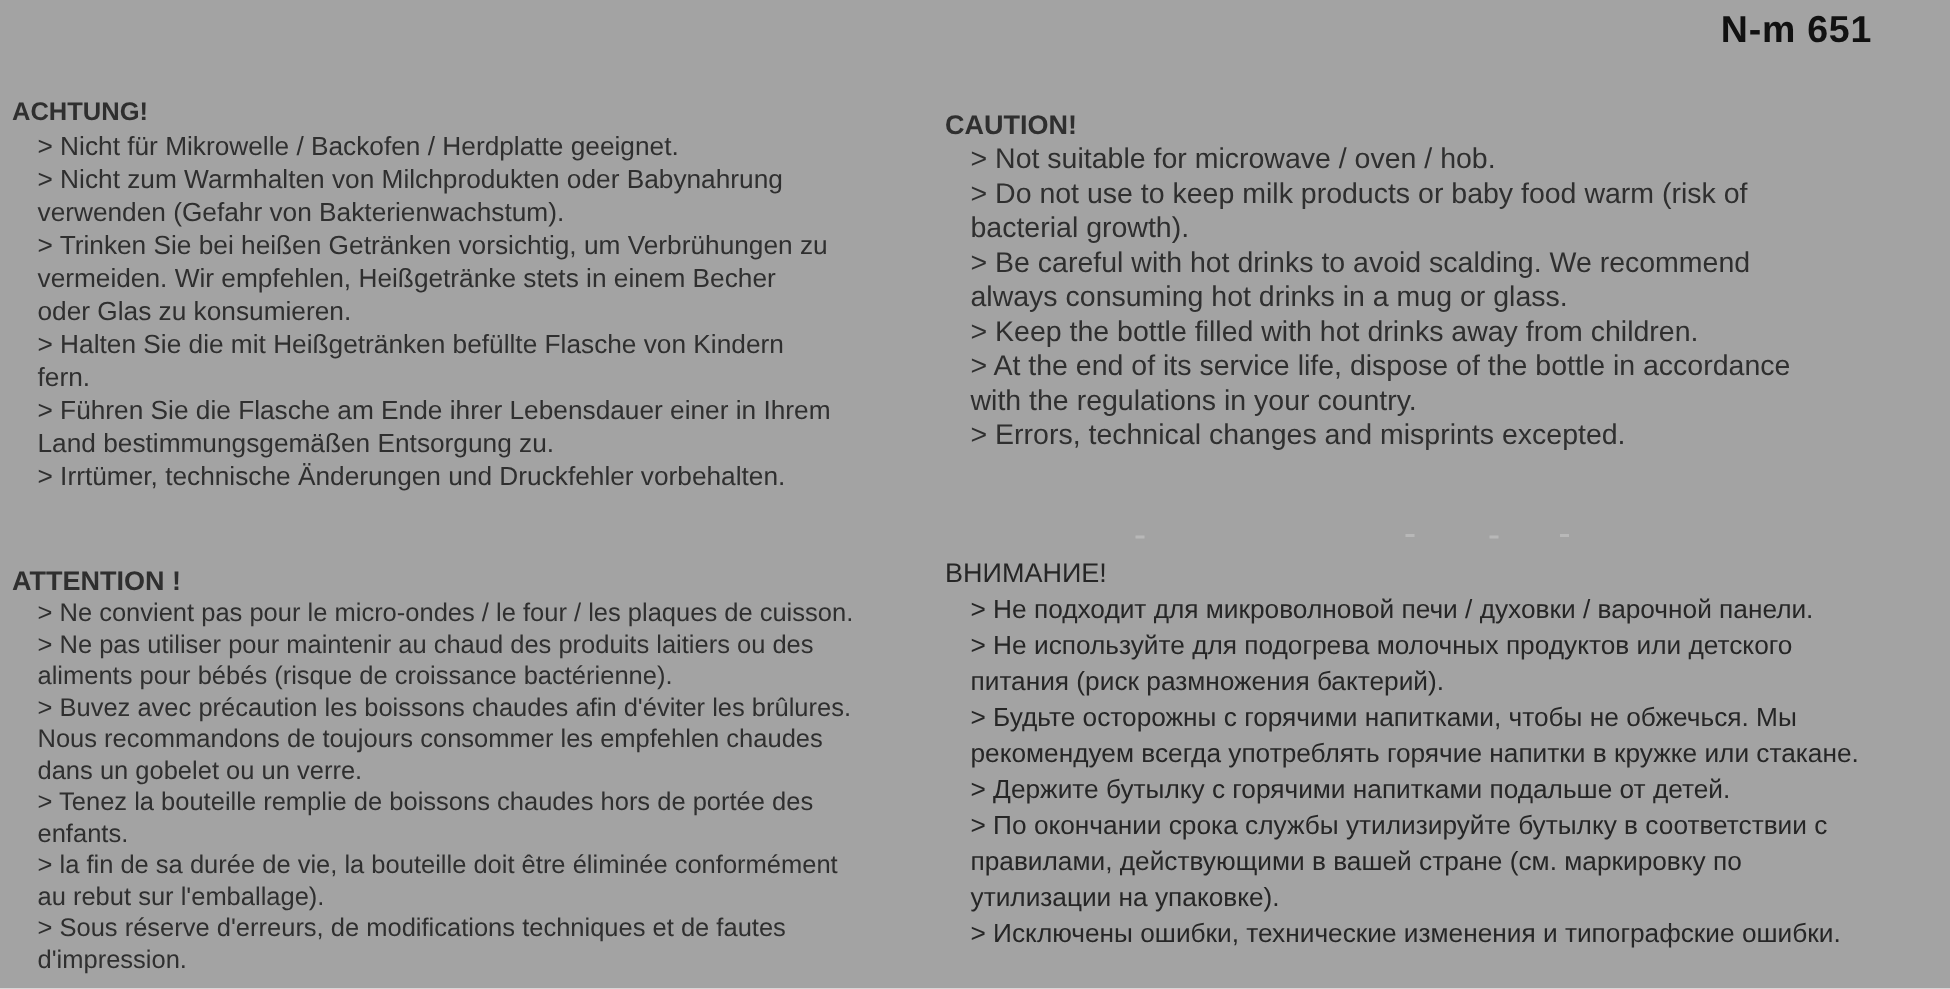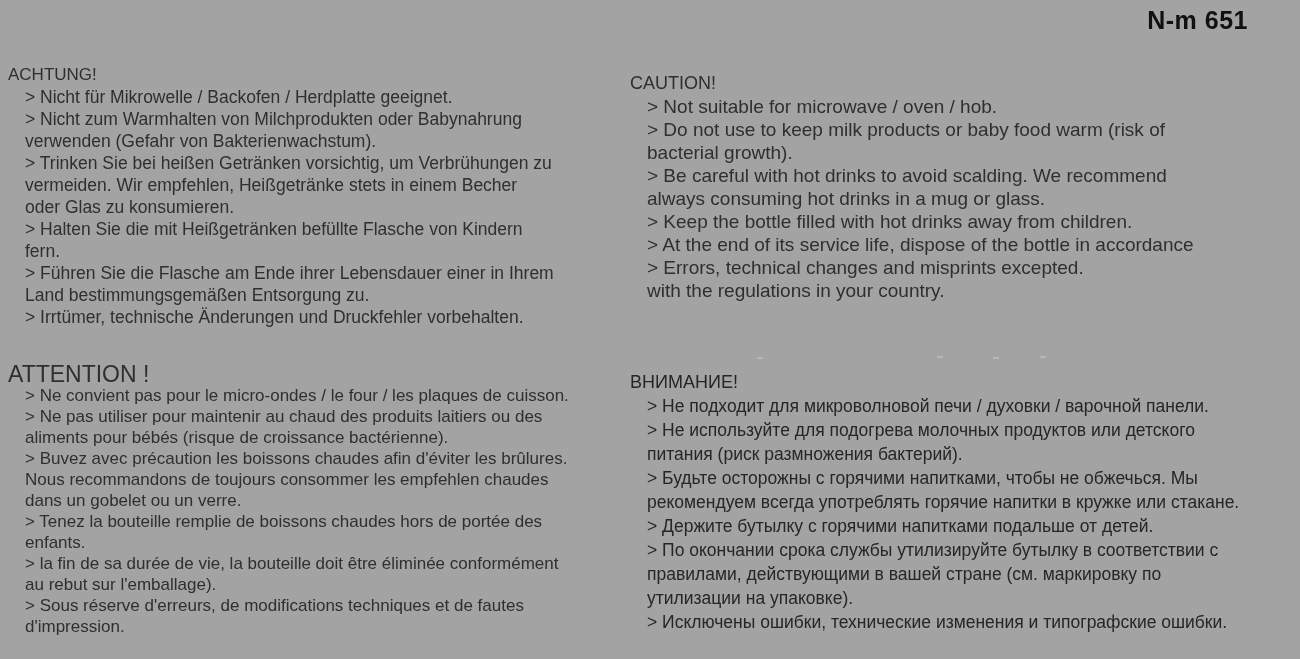--- a/index.html
+++ b/index.html
@@ -22,21 +22,21 @@
     font-size: 25px;
     font-weight: bold;
     color: #111111;
     letter-spacing: 0.5px;
   }
   .block {
     position: absolute;
     color: #2f2f2f;
   }
   .block .heading {
-    font-weight: normal;
+    font-weight: bold;
   }
   .block .line {
     white-space: nowrap;
     margin-left: 17px;
   }
   
   .block.german {
     left: 8px;
     top: 64px;
     width: 625px;
@@ -54,21 +54,21 @@
   }
   .block.english .heading { font-size: 18px; }
   
   .block.french {
     left: 8px;
     top: 364px;
     width: 625px;
     font-size: 17px;
     line-height: 21px;
   }
-  .block.french .heading { font-size: 23px; }
+  .block.french .heading { font-size: 18px; margin-top: 13px; }
   
   .block.russian {
     left: 630px;
     top: 370px;
     width: 670px;
     font-size: 17.5px;
     line-height: 24px;
     color: #262626;
   }
   .block.russian .heading {
@@ -115,22 +115,22 @@
   <section class="block english">
     <div class="heading">CAUTION!</div>
     <div class="lines">
         <div class="line">&gt; Not suitable for microwave / oven / hob.</div>
         <div class="line">&gt; Do not use to keep milk products or baby food warm (risk of</div>
         <div class="line">bacterial growth).</div>
         <div class="line">&gt; Be careful with hot drinks to avoid scalding. We recommend</div>
         <div class="line">always consuming hot drinks in a mug or glass.</div>
         <div class="line">&gt; Keep the bottle filled with hot drinks away from children.</div>
         <div class="line">&gt; At the end of its service life, dispose of the bottle in accordance</div>
+        <div class="line">with the regulations in your country.</div>
         <div class="line">&gt; Errors, technical changes and misprints excepted.</div>
-        <div class="line">with the regulations in your country.</div>
       </div>
   </section>
 
   <section class="block french">
     <div class="heading">ATTENTION !</div>
     <div class="lines">
         <div class="line">&gt; Ne convient pas pour le micro-ondes / le four / les plaques de cuisson.</div>
         <div class="line">&gt; Ne pas utiliser pour maintenir au chaud des produits laitiers ou des</div>
         <div class="line">aliments pour bébés (risque de croissance bactérienne).</div>
         <div class="line">&gt; Buvez avec précaution les boissons chaudes afin d'éviter les brûlures.</div>

